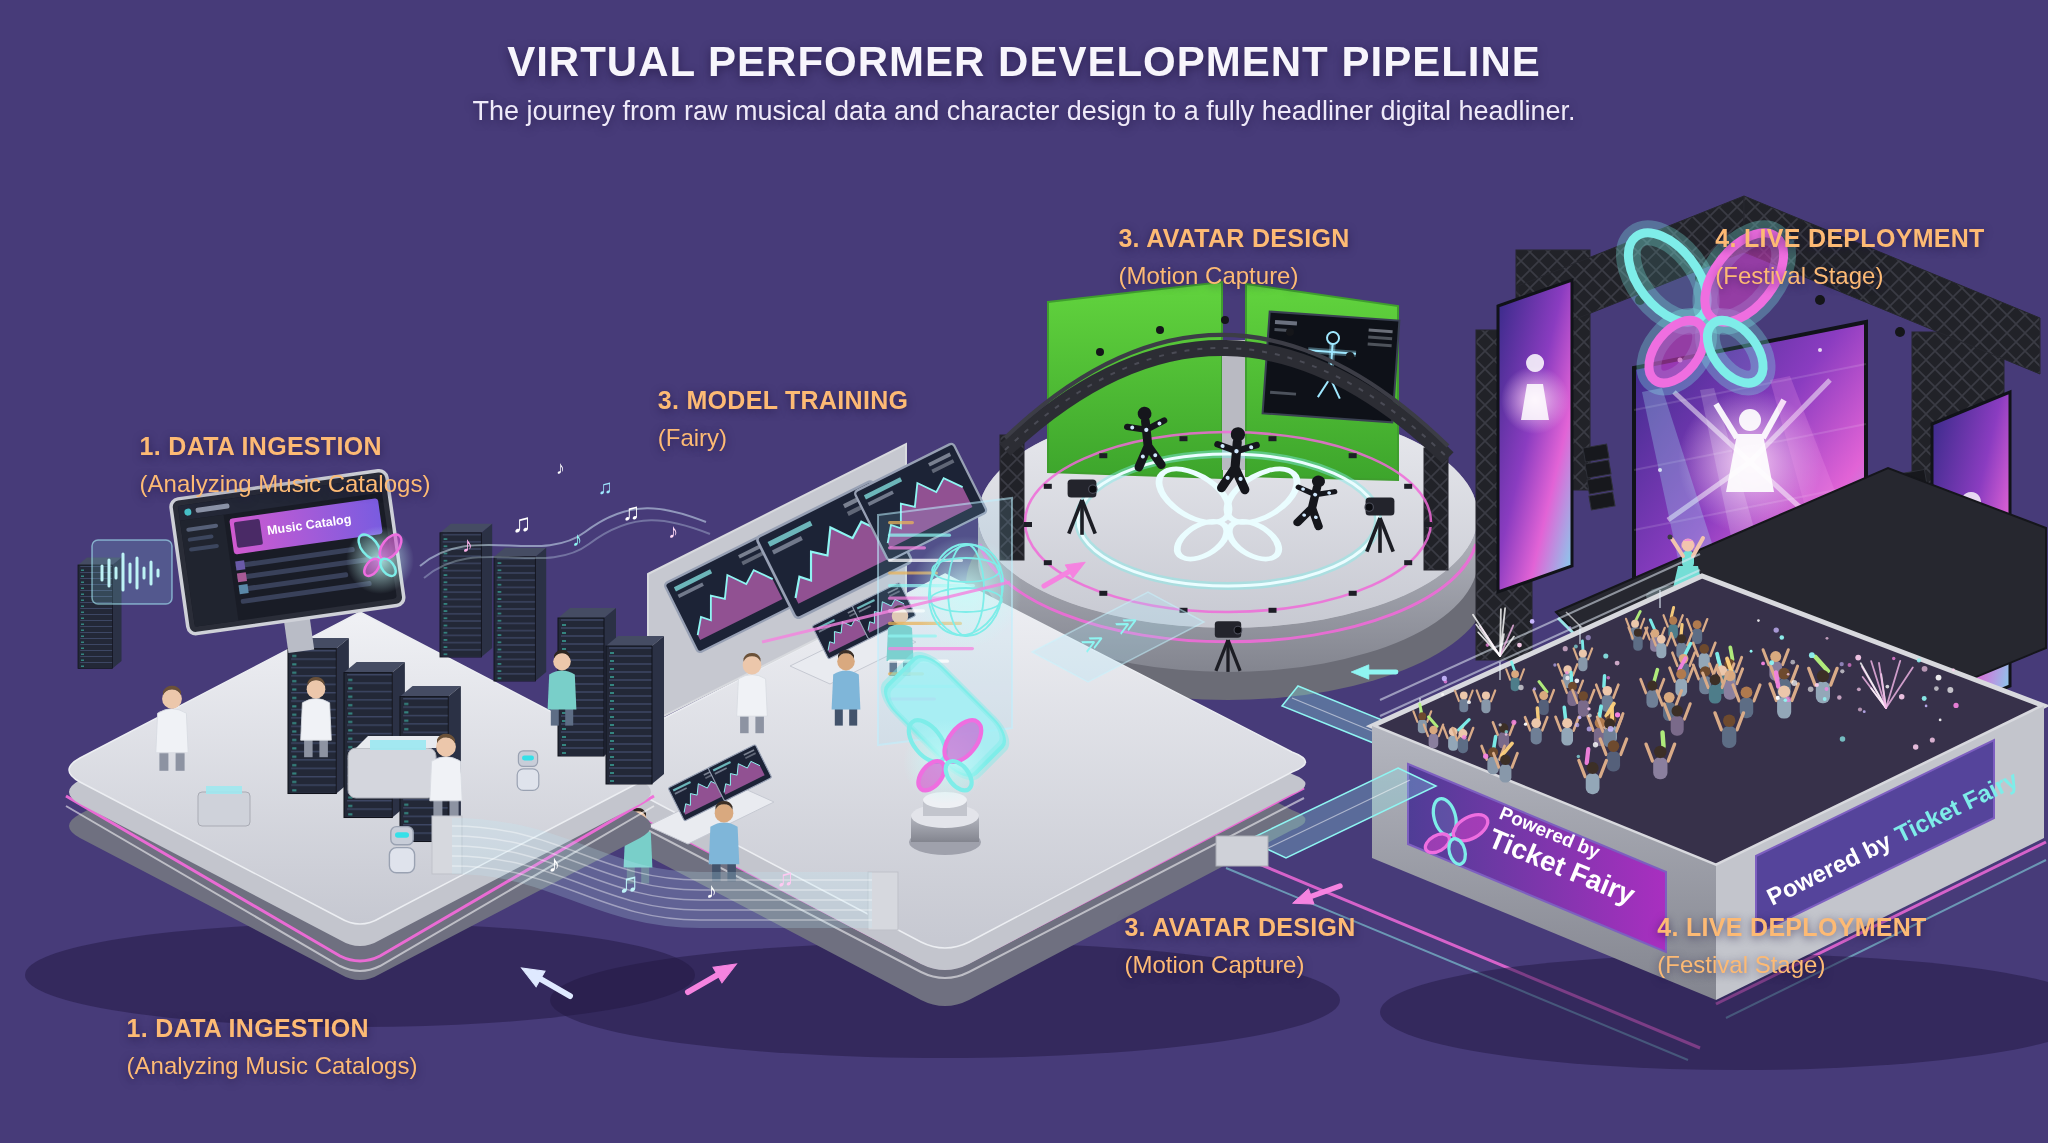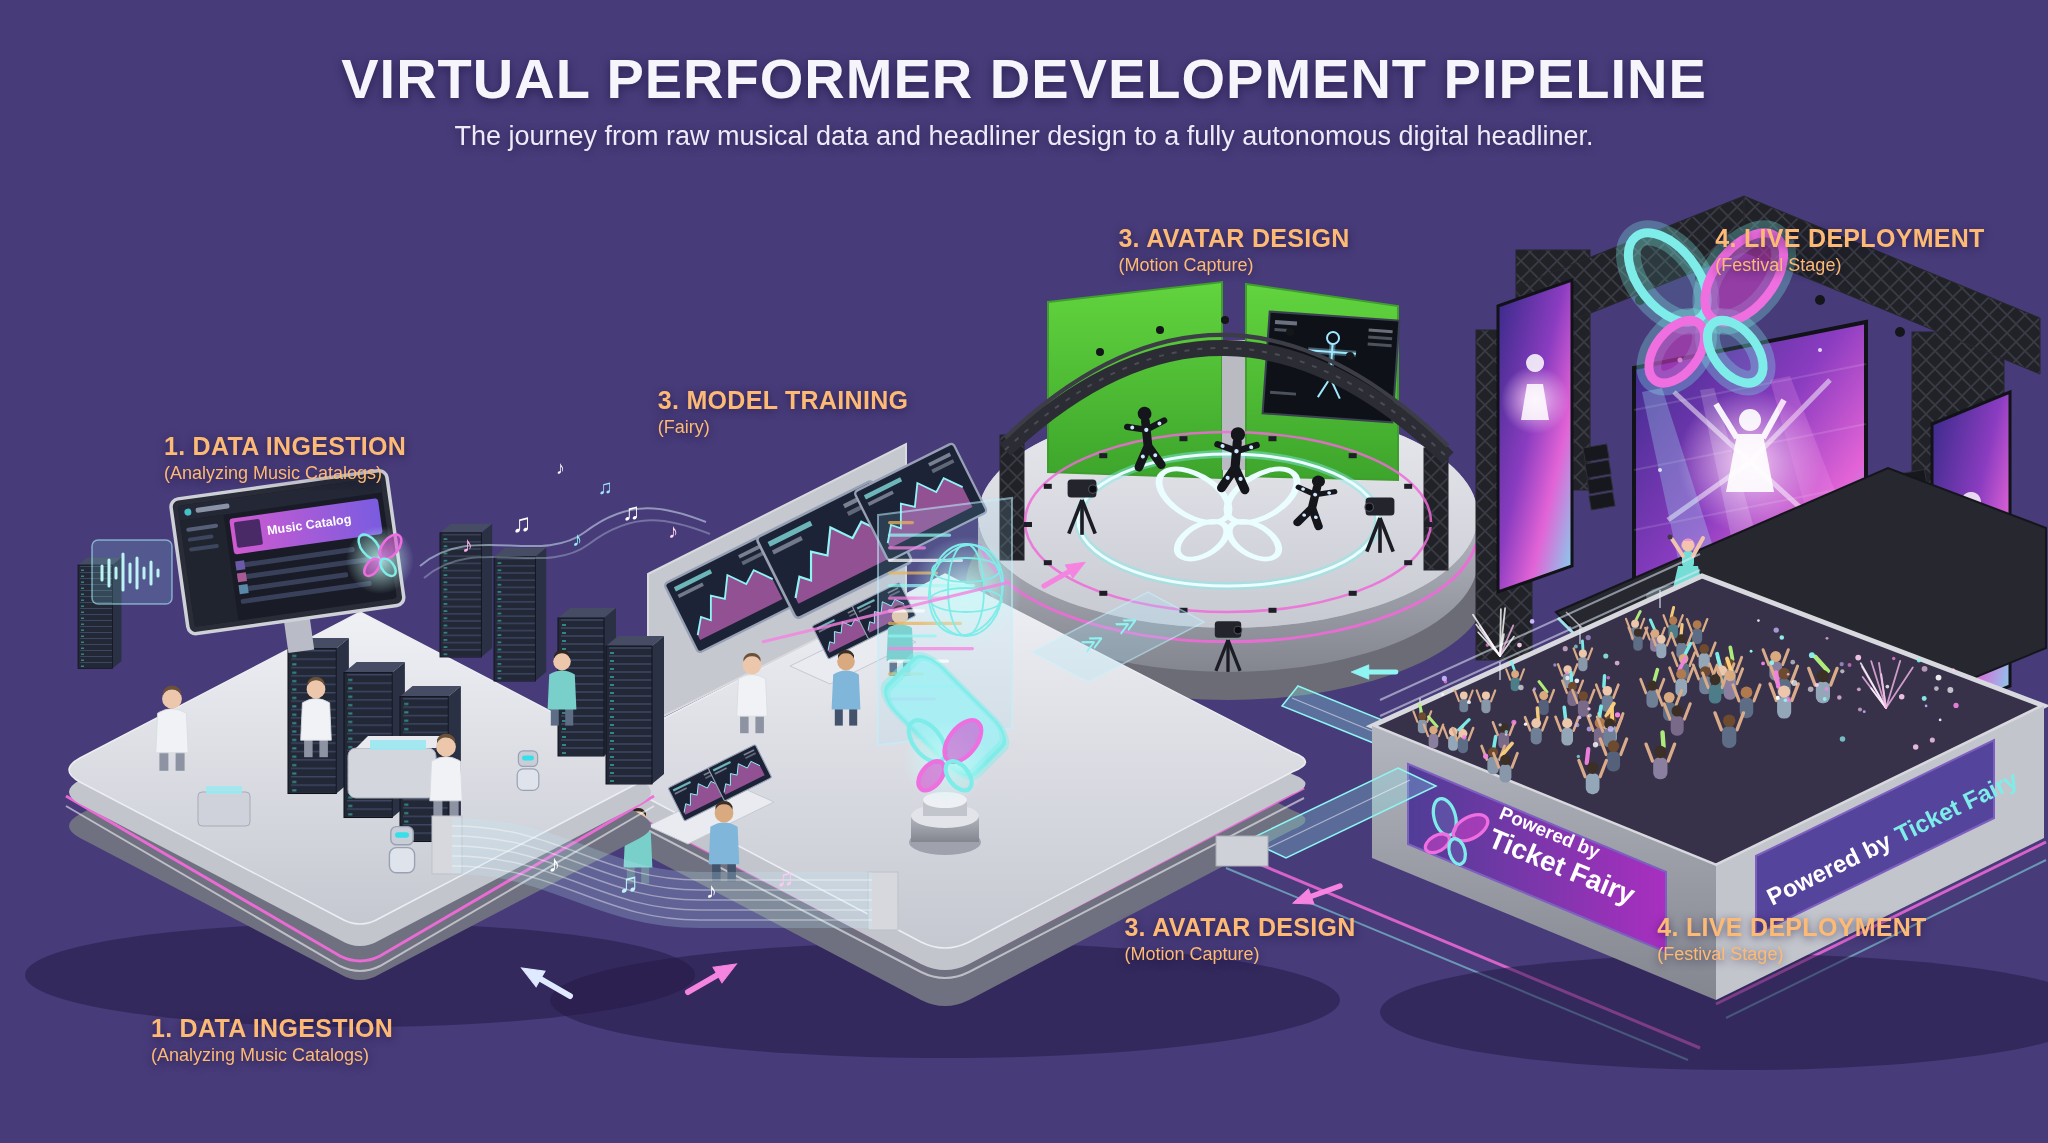--- a/index.html
+++ b/index.html
@@ -1,27 +1,27 @@
 <!DOCTYPE html>
 <html><head>
 <meta charset="utf-8">
 <style>
   html,body{margin:0;padding:0;background:#473B79;}
   body{width:2048px;height:1143px;overflow:hidden;position:relative;
        font-family:"Liberation Sans", sans-serif;}
   .scene{position:absolute;left:0;top:0;width:2048px;height:1143px;}
   .titles{position:absolute;left:0;top:38px;width:100%;text-align:center;color:#f7f5fc;z-index:5;}
-  .titles h1{margin:8px;font-size:56px;font-weight:800;letter-spacing:1px;
+  .titles h1{margin:0;font-size:42px;font-weight:800;letter-spacing:1px;
              text-shadow:0 3px 10px rgba(25,15,55,.55);}
   .titles p{margin:10px 0 0 0;font-size:27px;font-weight:400;color:#efeaf9;
             text-shadow:0 2px 8px rgba(25,15,55,.5);}
   .stage-label{position:absolute;transform:translateX(-50%);text-align:left;color:#fdba74;z-index:5;
                text-shadow:0 2px 8px rgba(28,18,62,.6);white-space:nowrap;}
   .stage-label .main{font-size:25px;font-weight:800;letter-spacing:.3px;}
-  .stage-label .sub{font-size:18px;font-weight:400;margin-top:2px;}
+  .stage-label .sub{font-size:24px;font-weight:400;margin-top:9px;}
   svg text{font-family:"Liberation Sans", sans-serif;}
 </style>
 </head>
 <body>
 
 <svg class="scene" viewBox="0 0 2048 1143">
   <defs>
     <linearGradient id="marbleTop" x1="0" y1="0" x2="0" y2="1">
       <stop offset="0" stop-color="#f0f1f5"></stop>
         <stop offset="1" stop-color="#c6c8d1"></stop>
@@ -982,21 +982,21 @@
     <text x="618" y="892" font-size="28" fill="#bff3f8">♫</text>
     <text x="706" y="898" font-size="22" fill="#ffffff">♪</text>
     <text x="776" y="886" font-size="24" fill="#ffc9f2">♫</text>
     <use href="#arrow" transform="translate(570,996) rotate(210)" fill="#dfe9ff" stroke="#dfe9ff"></use>
     <use href="#arrow" transform="translate(688,992) rotate(-30)" fill="#f583e0" stroke="#f583e0"></use>
   </g>
 </svg>
 
 <header class="titles">
   <h1>VIRTUAL PERFORMER DEVELOPMENT PIPELINE</h1>
-  <p>The journey from raw musical data and headliner design to a fully autonomous digital headliner.</p>
+  <p>The journey from raw musical data and character design to a fully headliner digital headliner.</p>
 </header>
 
 <div class="stage-label" style="left:285px;top:432px;">
   <div class="main">1. DATA INGESTION</div>
   <div class="sub">(Analyzing Music Catalogs)</div>
 </div>
 <div class="stage-label" style="left:783px;top:386px;">
   <div class="main">3. MODEL TRAINING</div>
   <div class="sub">(Fairy)</div>
 </div>

